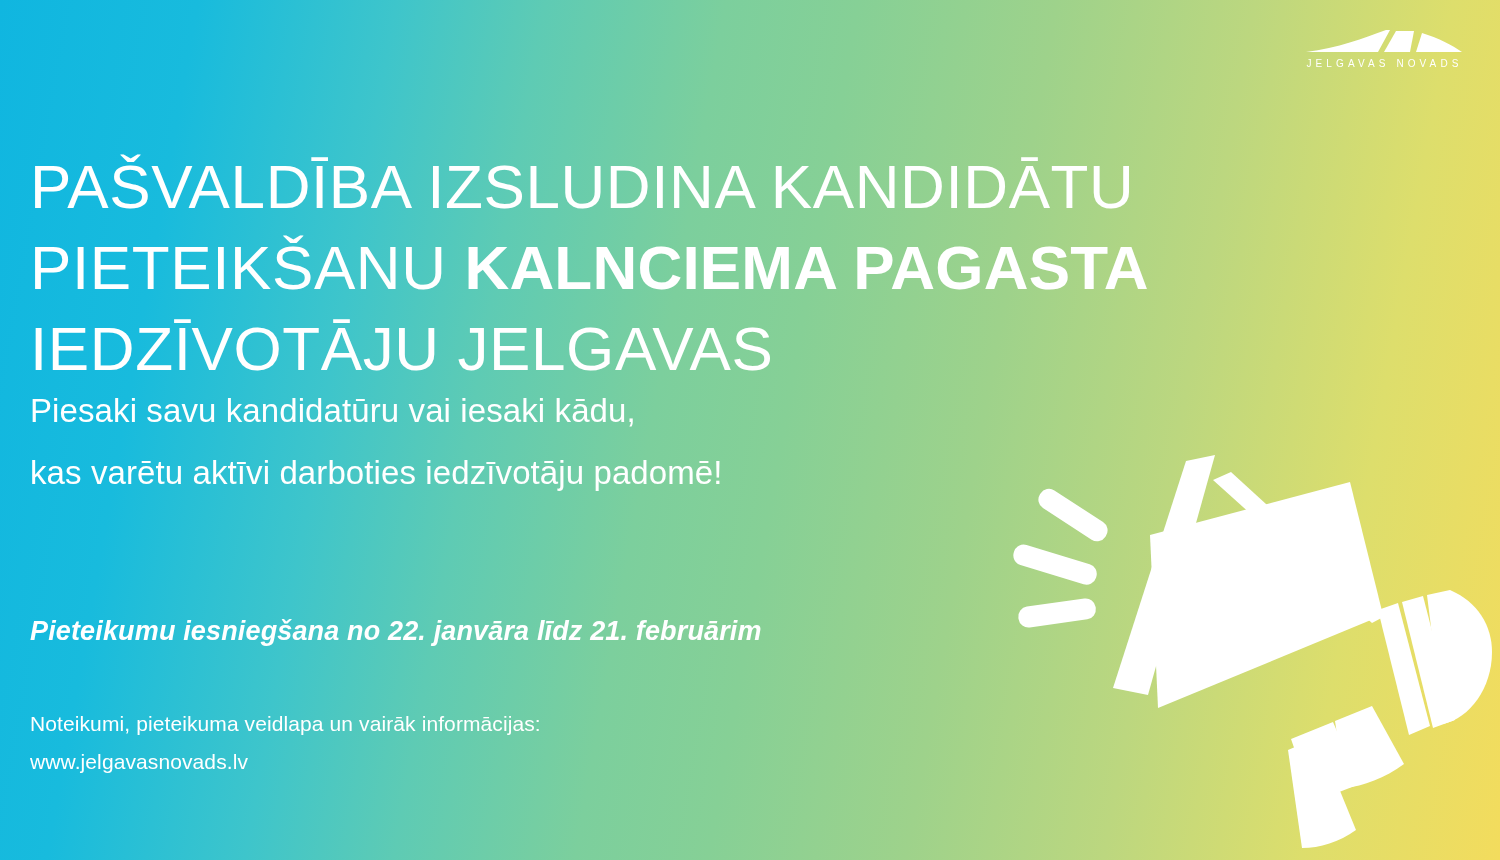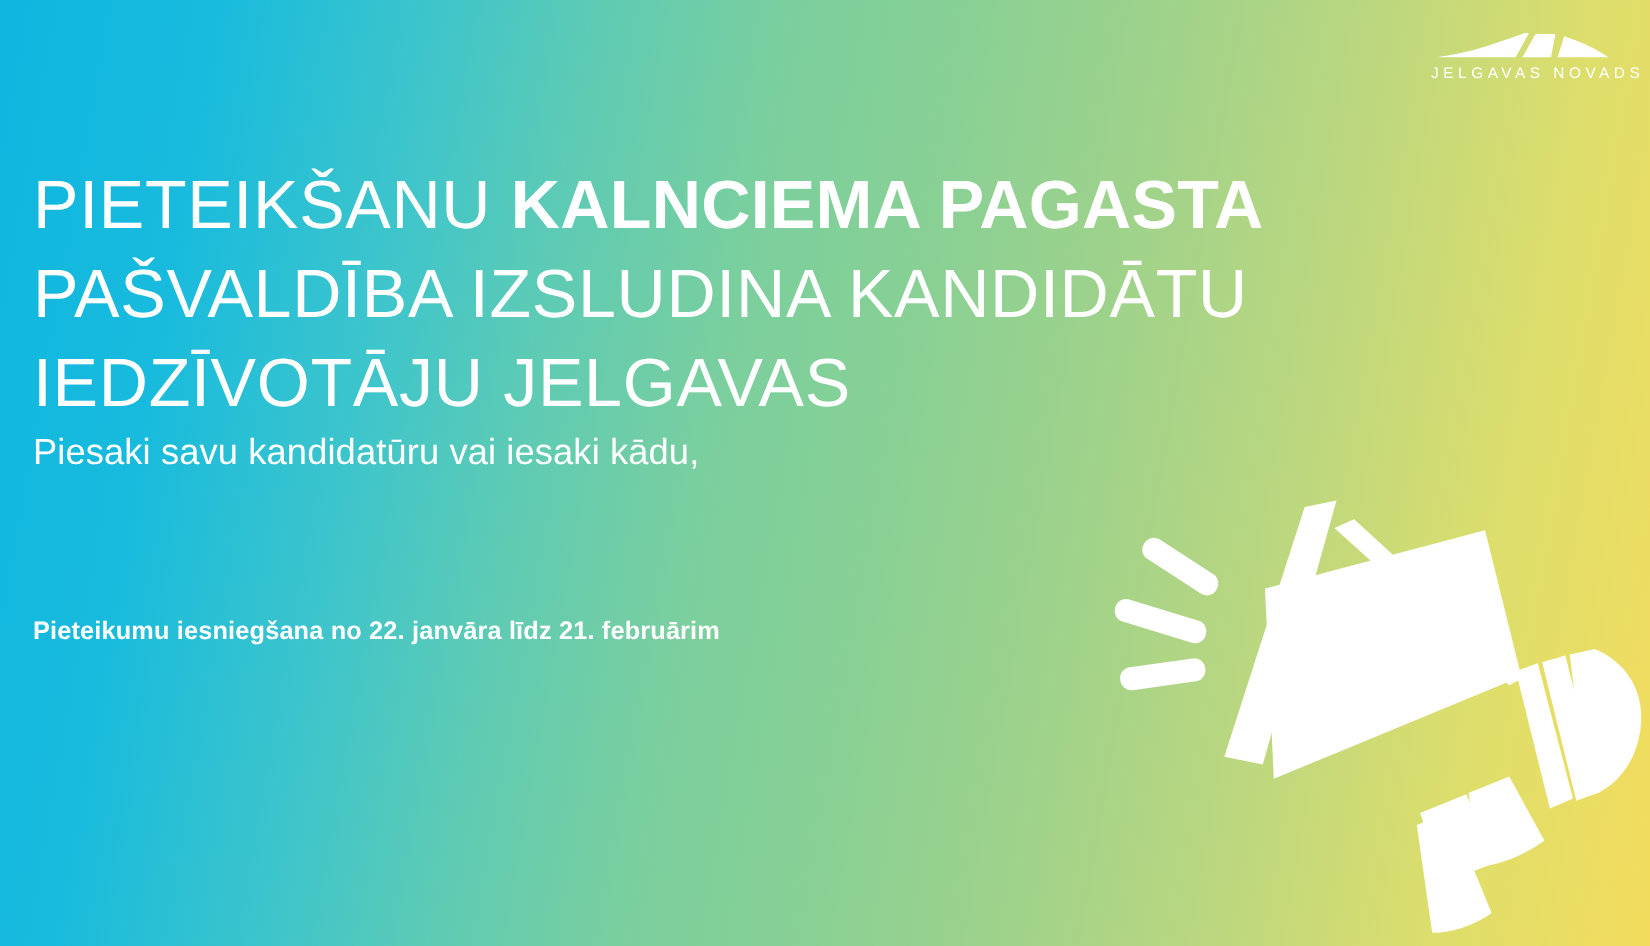--- a/index.html
+++ b/index.html
@@ -31,21 +31,21 @@
     position: absolute;
     top: 26px;
     right: 32px;
     width: 170px;
     height: 46px;
   }
   .logo svg { display: block; width: 170px; height: 30px; }
   .logo-text {
     margin-top: 2px;
     color: #ffffff;
-    font-size: 14px;
+    font-size: 10px;
     letter-spacing: 4.1px;
     text-align: center;
     font-weight: 400;
     white-space: nowrap;
     padding-left: 3px;
   }
 
   
   .headline {
     position: absolute;
@@ -72,26 +72,27 @@
     line-height: 62px;
     font-weight: 400;
     letter-spacing: 0.1px;
     white-space: nowrap;
   }
   .lead span { display: block; }
 
   .deadline {
     position: absolute;
     left: 30px;
-    top: 560px;
+    top: 616px;
     color: #ffffff;
-    font-size: 23px;
+    font-size: 27px;
     font-weight: 700;
     letter-spacing: 0.15px;
     white-space: nowrap;
+    font-style: italic;
   }
 
   .footer {
     position: absolute;
     left: 30px;
     top: 705px;
     color: #ffffff;
     font-size: 21px;
     line-height: 38px;
     font-weight: 400;
@@ -120,31 +121,36 @@
       <svg viewBox="0 0 170 30" xmlns="http://www.w3.org/2000/svg" aria-hidden="true">
         <path d="M8 26 C 40 22, 66 12, 88 4 L 92 4 L 80 26 Z" fill="#ffffff"></path>
         <path d="M86 26 L 98 5 L 116 5 L 112 26 Z" fill="#ffffff"></path>
         <path d="M118 26 L 124 7 C 140 12, 154 19, 164 26 Z" fill="#ffffff"></path>
       </svg>
     </span>
     <div class="logo-text">JELGAVAS NOVADS</div>
   </div>
 
   <h1 class="headline">
+    <span class="hl-line">PAŠVALDĪBA IZSLUDINA KANDIDĀTU</span>
     <span class="hl-line"><span>PIETEIKŠANU </span><span class="strong">KALNCIEMA PAGASTA</span></span>
-    <span class="hl-line">PAŠVALDĪBA IZSLUDINA KANDIDĀTU</span>
     <span class="hl-line">IEDZĪVOTĀJU JELGAVAS</span>
   </h1>
 
   <div class="lead">
     <span>Piesaki savu kandidatūru vai iesaki kādu,</span>
+    <span>kas varētu aktīvi darboties iedzīvotāju padomē!</span>
   </div>
 
   <div class="deadline">Pieteikumu iesniegšana no 22. janvāra līdz 21. februārim</div>
 
+  <div class="footer">
+    <span>Noteikumi, pieteikuma veidlapa un vairāk informācijas:</span>
+    <span>www.jelgavasnovads.lv</span>
+  </div>
 
   <div class="megaphone">
     <span>
       <svg viewBox="0 0 500 430" xmlns="http://www.w3.org/2000/svg" aria-hidden="true">
         <g fill="#ffffff">
 
           <g>
             <rect x="46" y="55" width="78" height="21" rx="10" transform="rotate(33 46 55)"></rect>
             <rect x="17" y="112" width="86" height="21" rx="10" transform="rotate(17 17 112)"></rect>
             <rect x="17" y="178" width="78" height="21" rx="10" transform="rotate(-8 17 178)"></rect>

